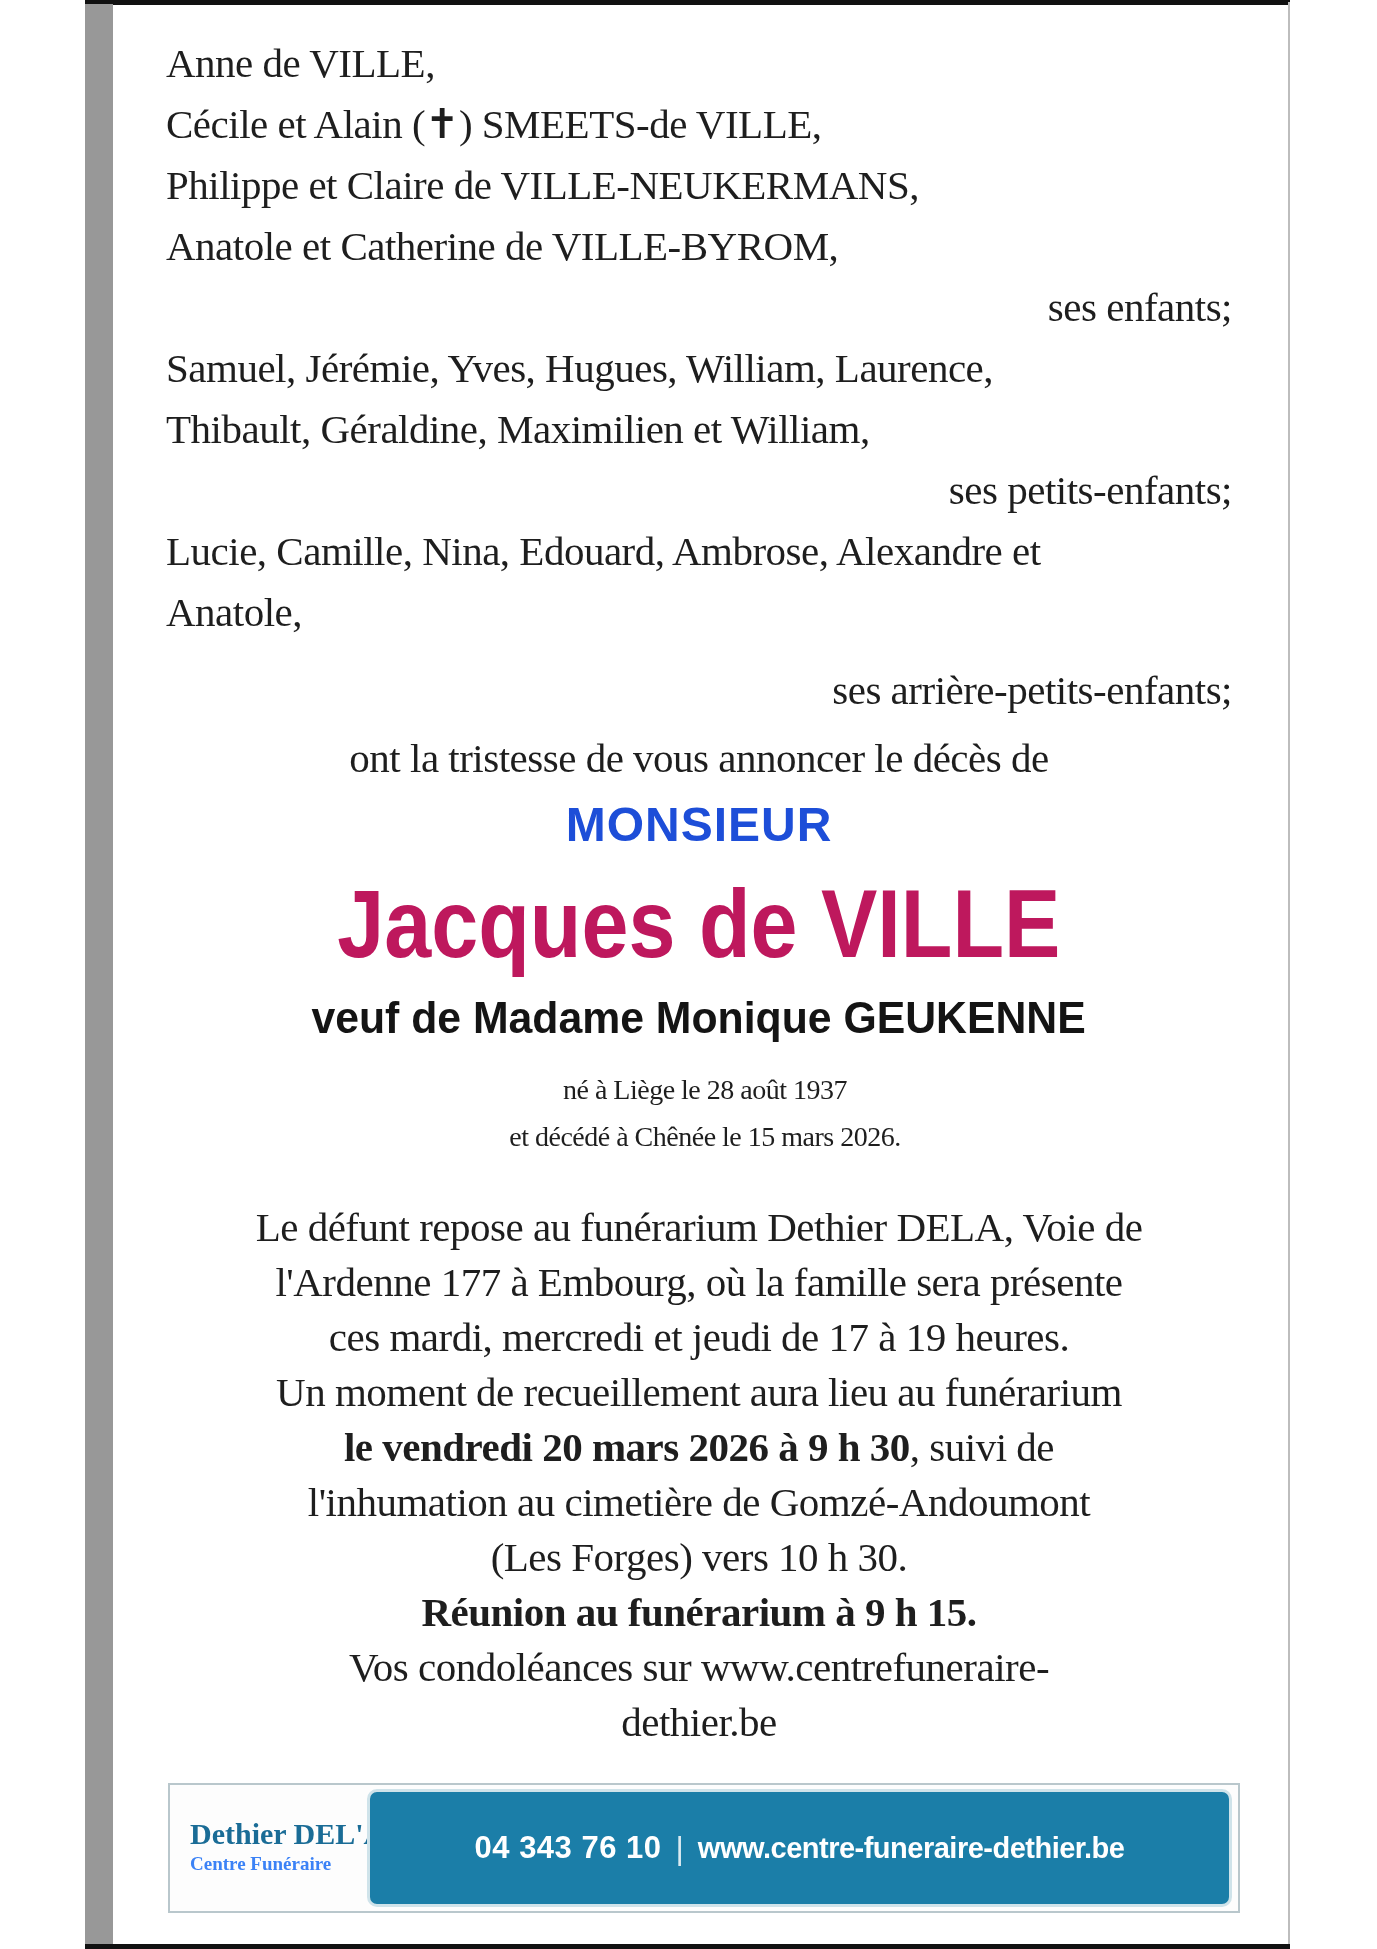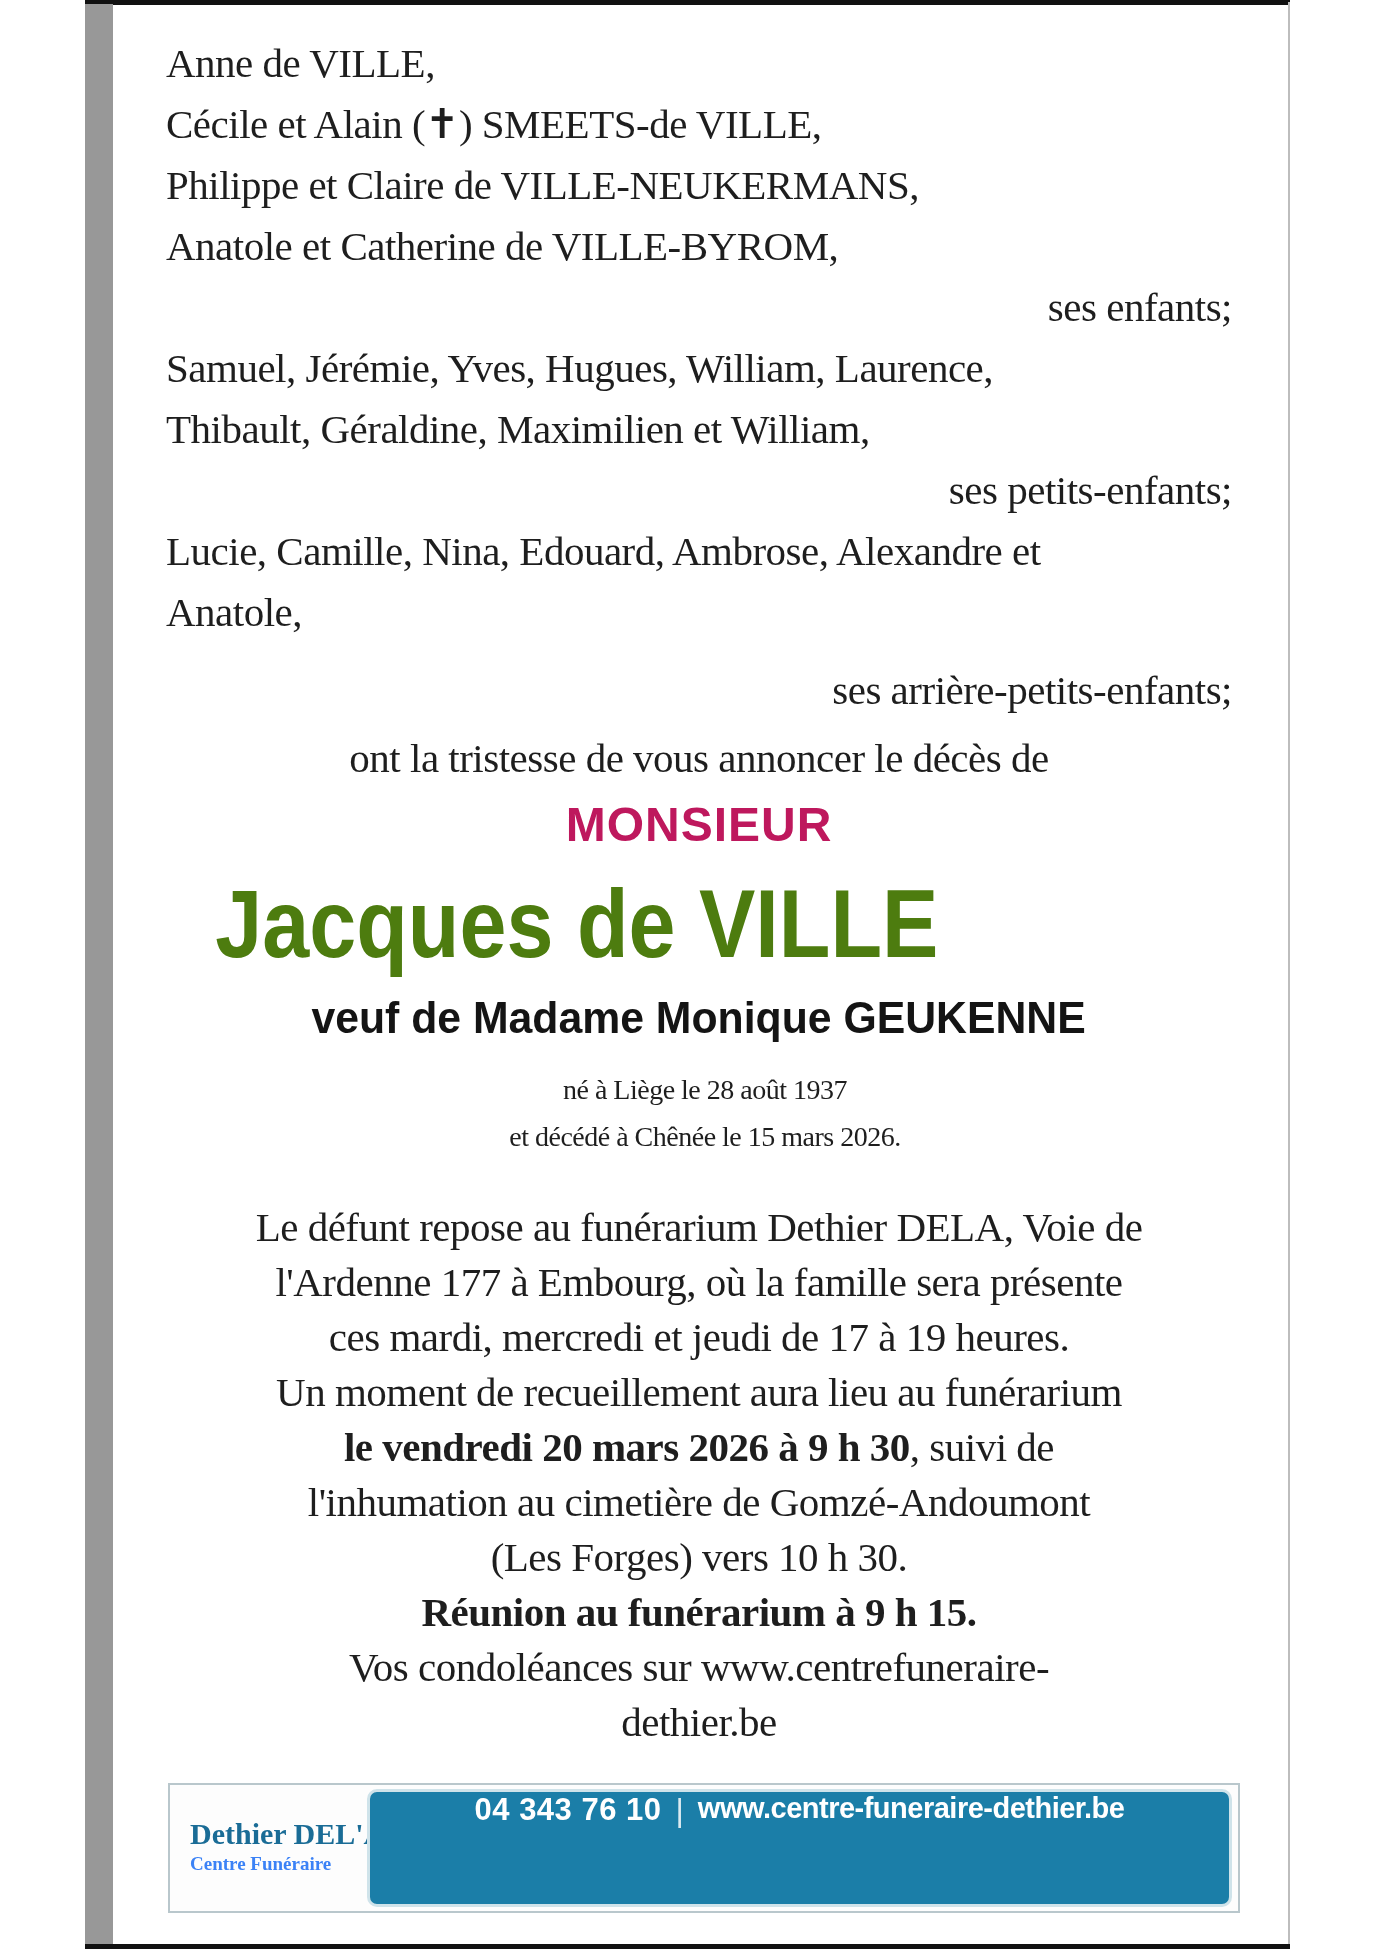--- a/index.html
+++ b/index.html
@@ -71,31 +71,32 @@
   .monsieur {
     position: absolute;
     left: 166px; top: 800px;
     width: 1066px;
     text-align: center;
     font-family: "Liberation Sans", "DejaVu Sans", sans-serif;
     font-weight: 700;
     font-size: 48px;
     line-height: 50px;
     letter-spacing: 1px;
-    color: #be185d;
+    color: #1d4ed8;
   }
   .deceased-name {
     position: absolute;
     left: 166px; top: 872px;
     width: 1066px;
+    text-align: center;
     font-family: "Liberation Sans", "DejaVu Sans", sans-serif;
     font-weight: 700;
     font-size: 96px;
     line-height: 104px;
-    color: #4d7c0f;
+    color: #be185d;
     white-space: nowrap;
   }
   .deceased-name .squeeze {
     display: inline-block;
     transform: scaleX(0.88);
     transform-origin: center;
   }
   .spouse {
     position: absolute;
     left: 166px; top: 993px;
@@ -168,21 +169,21 @@
     white-space: nowrap;
   }
   .contact-area {
     position: absolute;
     left: 197px; top: 4px; right: 6px; bottom: 4px;
     background: #1b7ea8;
     border: 3px solid #cfe3ea;
     border-radius: 10px;
     box-sizing: border-box;
     display: flex;
-    align-items: flex-start;
+    align-items: center;
     justify-content: center;
     gap: 14px;
     font-family: "Liberation Sans", "DejaVu Sans", sans-serif;
     color: #ffffff;
     white-space: nowrap;
   }
   .contact-area .phone {
     font-weight: 700;
     font-size: 31px;
     letter-spacing: 0.5px;

